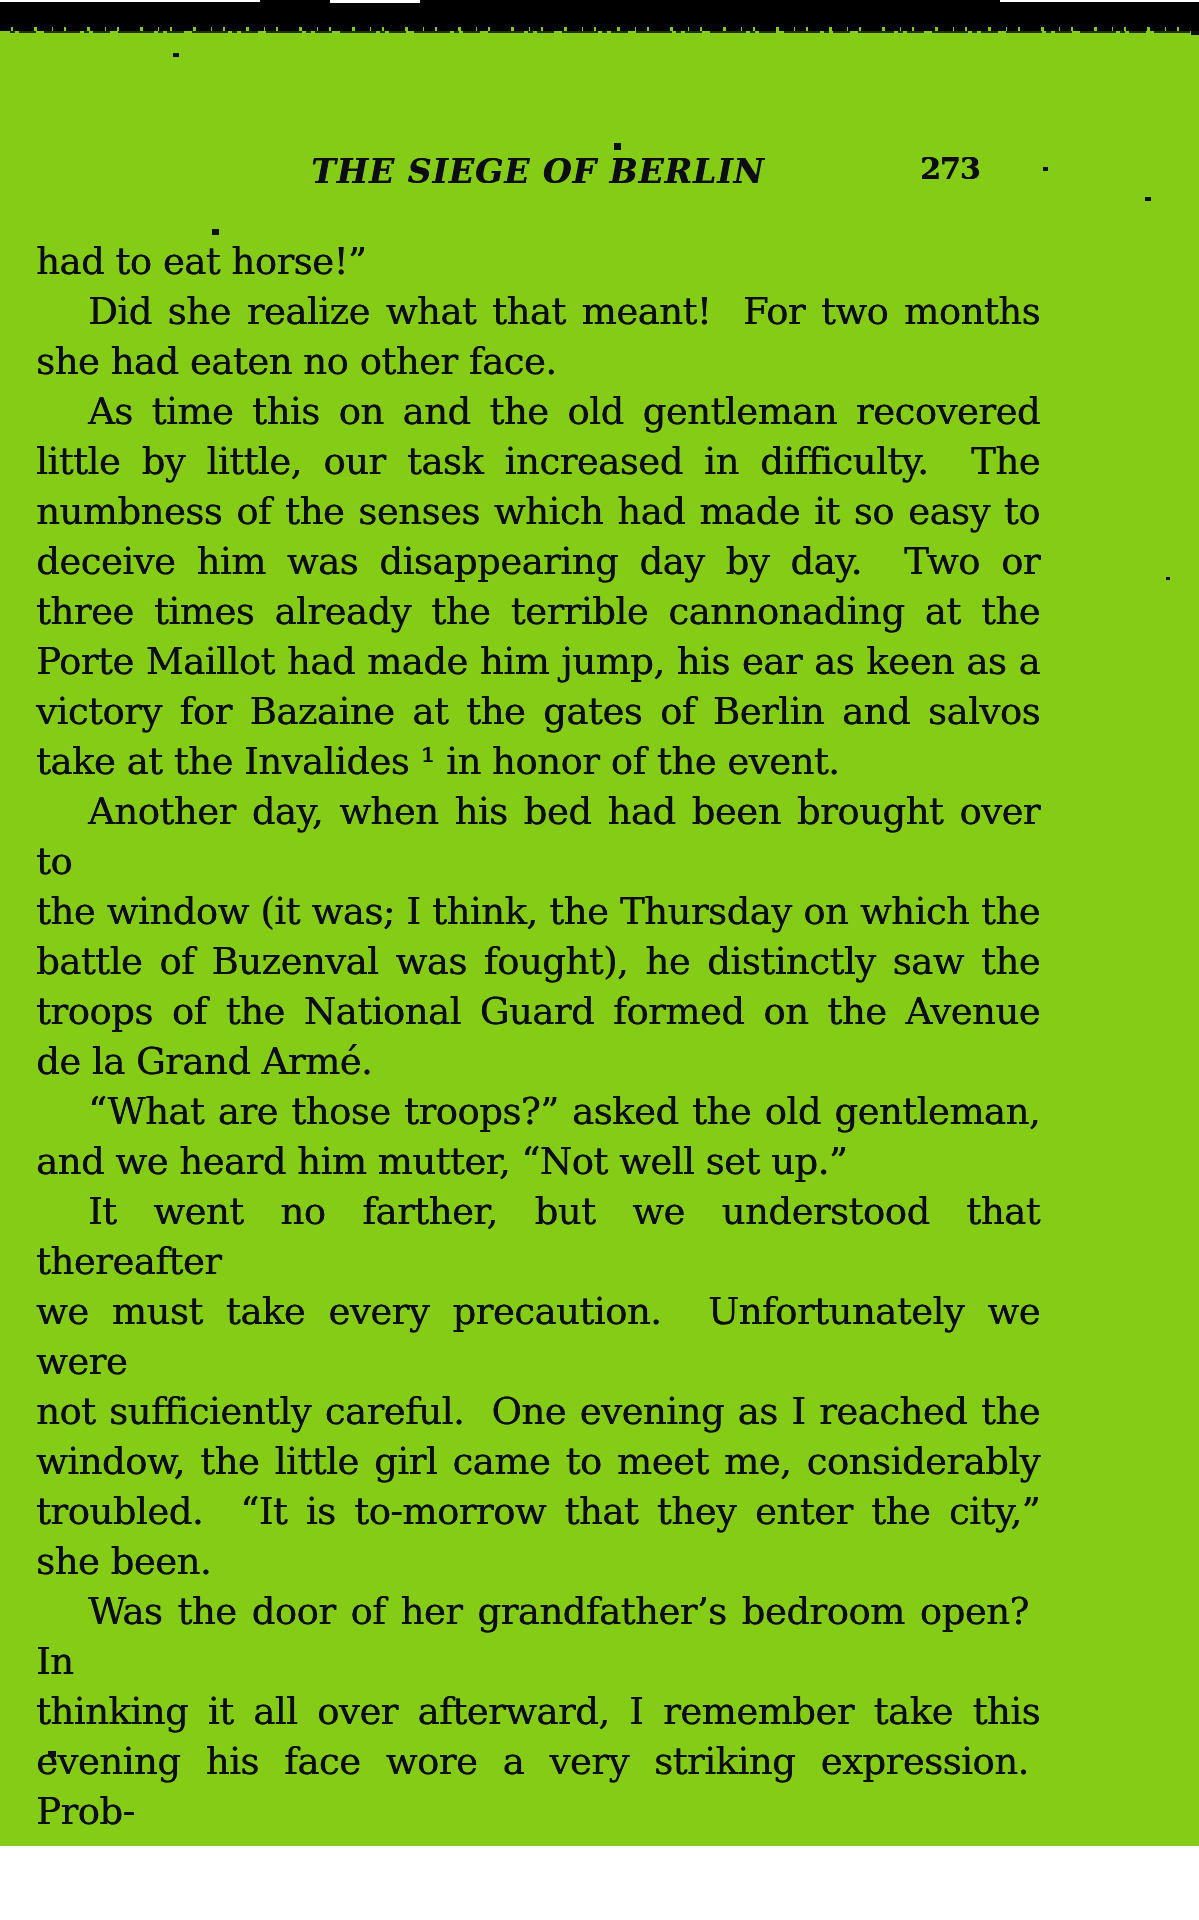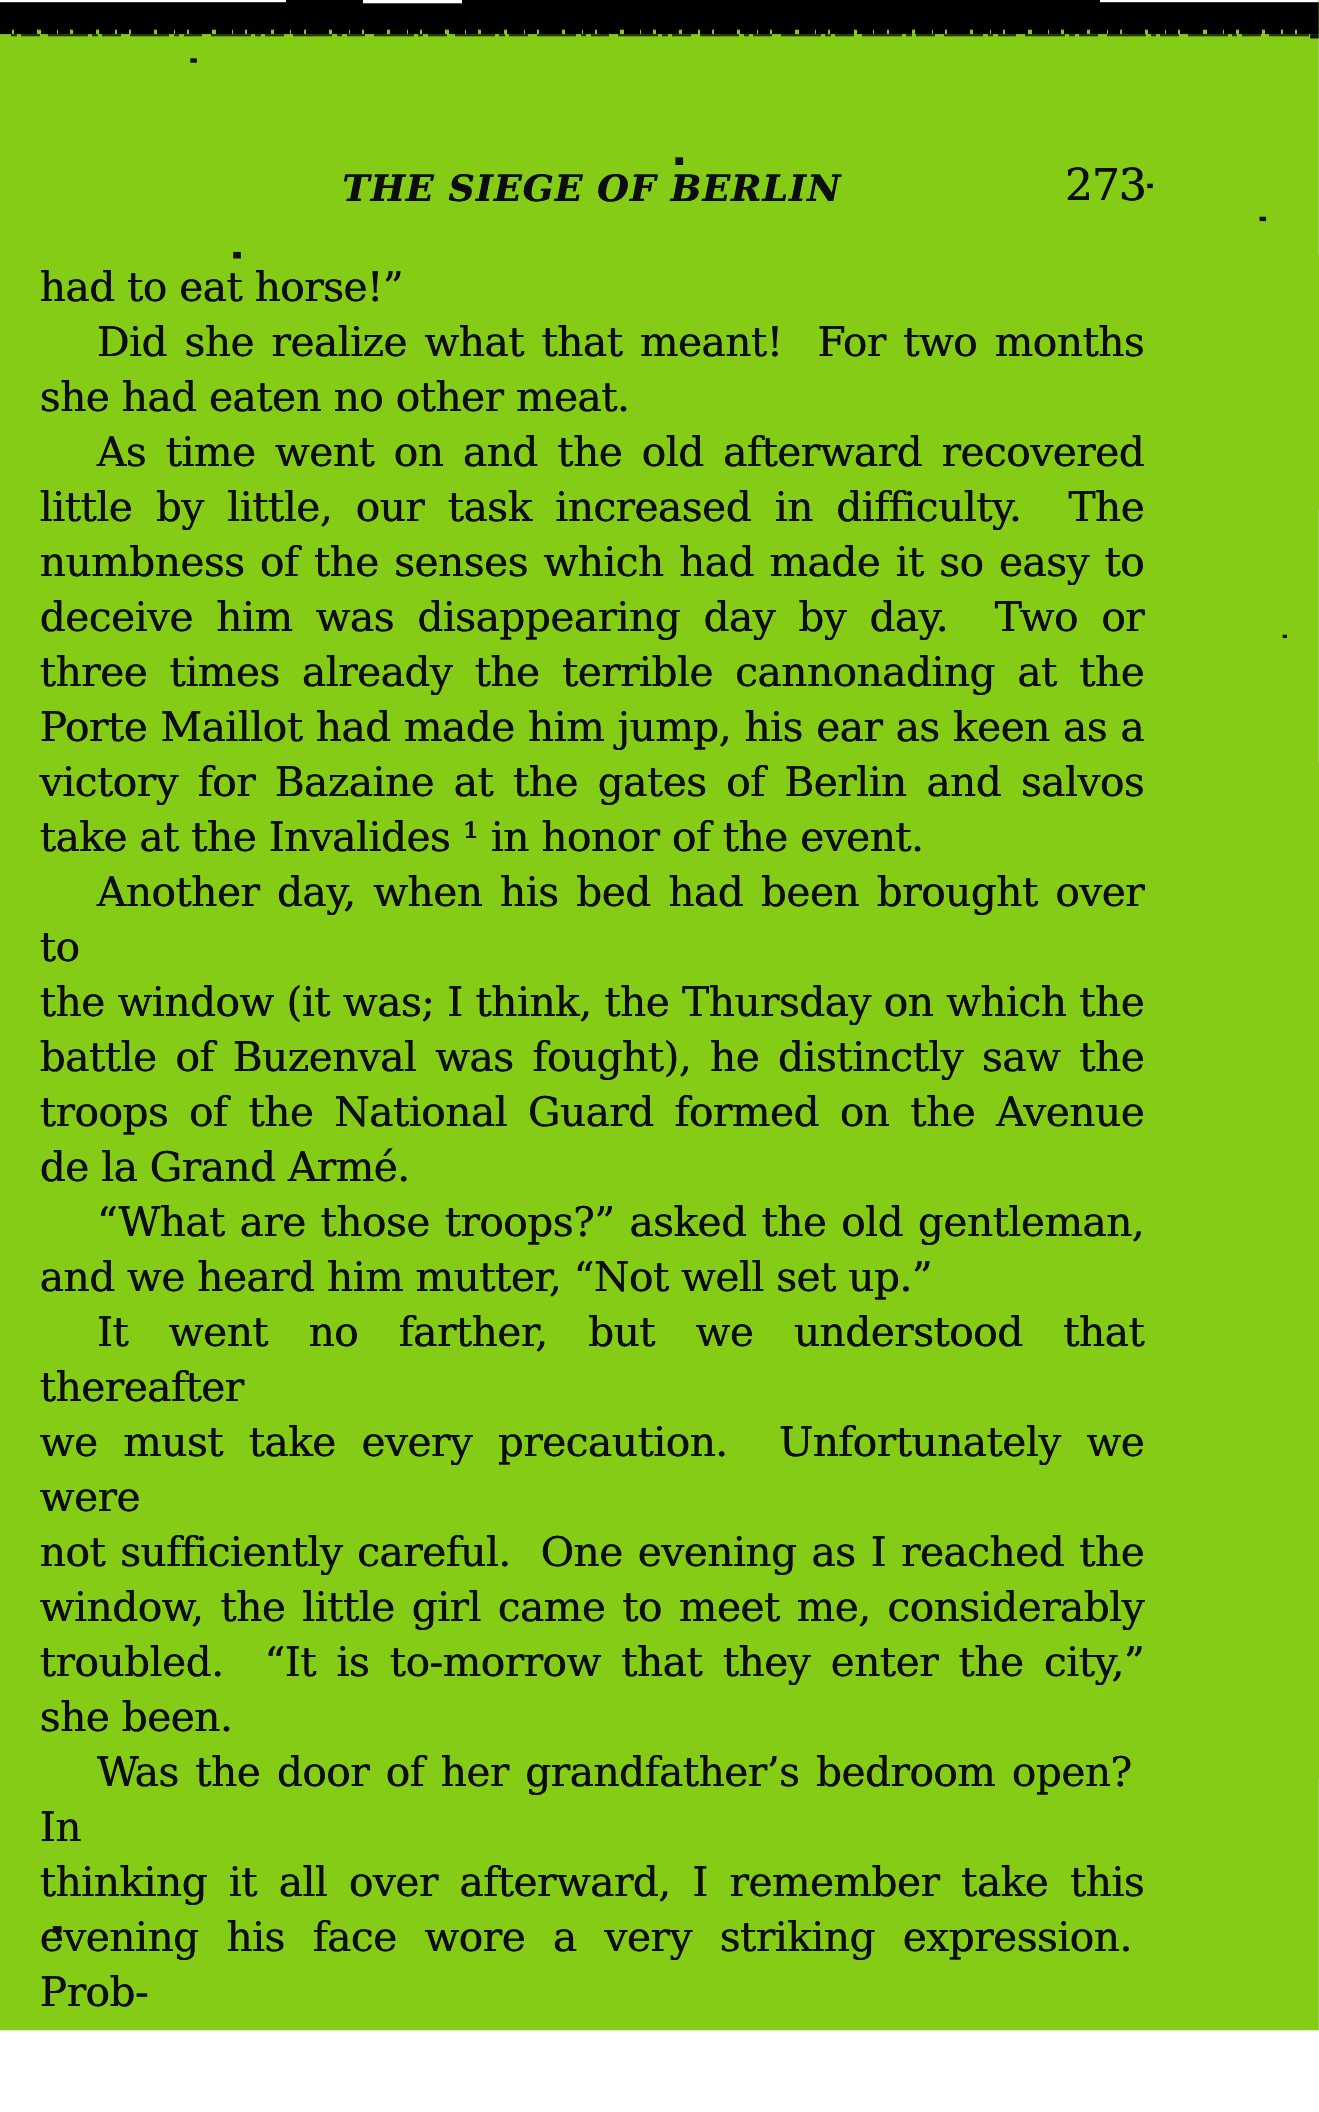--- a/index.html
+++ b/index.html
@@ -41,22 +41,22 @@
   
   .running-title {
     position: absolute; left: 36px; top: 152px; width: 1004px;
     text-align: center;
     font-style: italic; font-weight: 700;
     font-size: 33px; letter-spacing: 1px;
     line-height: 40px;
     text-shadow: 0.4px 0 0 currentColor;
   }
   .page-number {
-    position: absolute; left: 968px; top: 146px; width: 90px;
-    font-weight: 400; font-size: 40px; letter-spacing: -1px;
+    position: absolute; left: 920px; top: 146px; width: 90px;
+    font-weight: 700; font-size: 30px; letter-spacing: -1px;
     line-height: 46px;
     text-shadow: 0.5px 0 0 currentColor;
   }
 
   
   .body-text {
     position: absolute; left: 36px; top: 237px; width: 1004px;
     font-size: 37px; line-height: 50px; letter-spacing: -0.5px;
     text-shadow: 0.4px 0 0 currentColor;
   }
@@ -79,22 +79,22 @@
   </div>
   <div class="top-bar-ragged"></div>
   <div class="top-bar-noise"></div>
 
   <div class="running-title">THE SIEGE OF BERLIN</div>
   <div class="page-number">273</div>
 
   <div class="body-text">
     <div class="ln last">had to eat horse!”</div>
     <div class="ln indent">Did she realize what that meant!&nbsp; For two months</div>
-    <div class="ln last">she had eaten no other meat.</div>
-    <div class="ln indent">As time went on and the old afterward recovered</div>
+    <div class="ln last">she had eaten no other face.</div>
+    <div class="ln indent">As time this on and the old gentleman recovered</div>
     <div class="ln">little by little, our task increased in difficulty.&nbsp; The</div>
     <div class="ln">numbness of the senses which had made it so easy to</div>
     <div class="ln">deceive him was disappearing day by day.&nbsp; Two or</div>
     <div class="ln">three times already the terrible cannonading at the</div>
     <div class="ln">Porte Maillot had made him jump, his ear as keen as a</div>
     <div class="ln">victory for Bazaine at the gates of Berlin and salvos</div>
     <div class="ln last">take at the Invalides ¹ in honor of the event.</div>
     <div class="ln indent">Another day, when his bed had been brought over to</div>
     <div class="ln">the window (it was; I think, the Thursday on which the</div>
     <div class="ln">battle of Buzenval was fought), he distinctly saw the</div>

